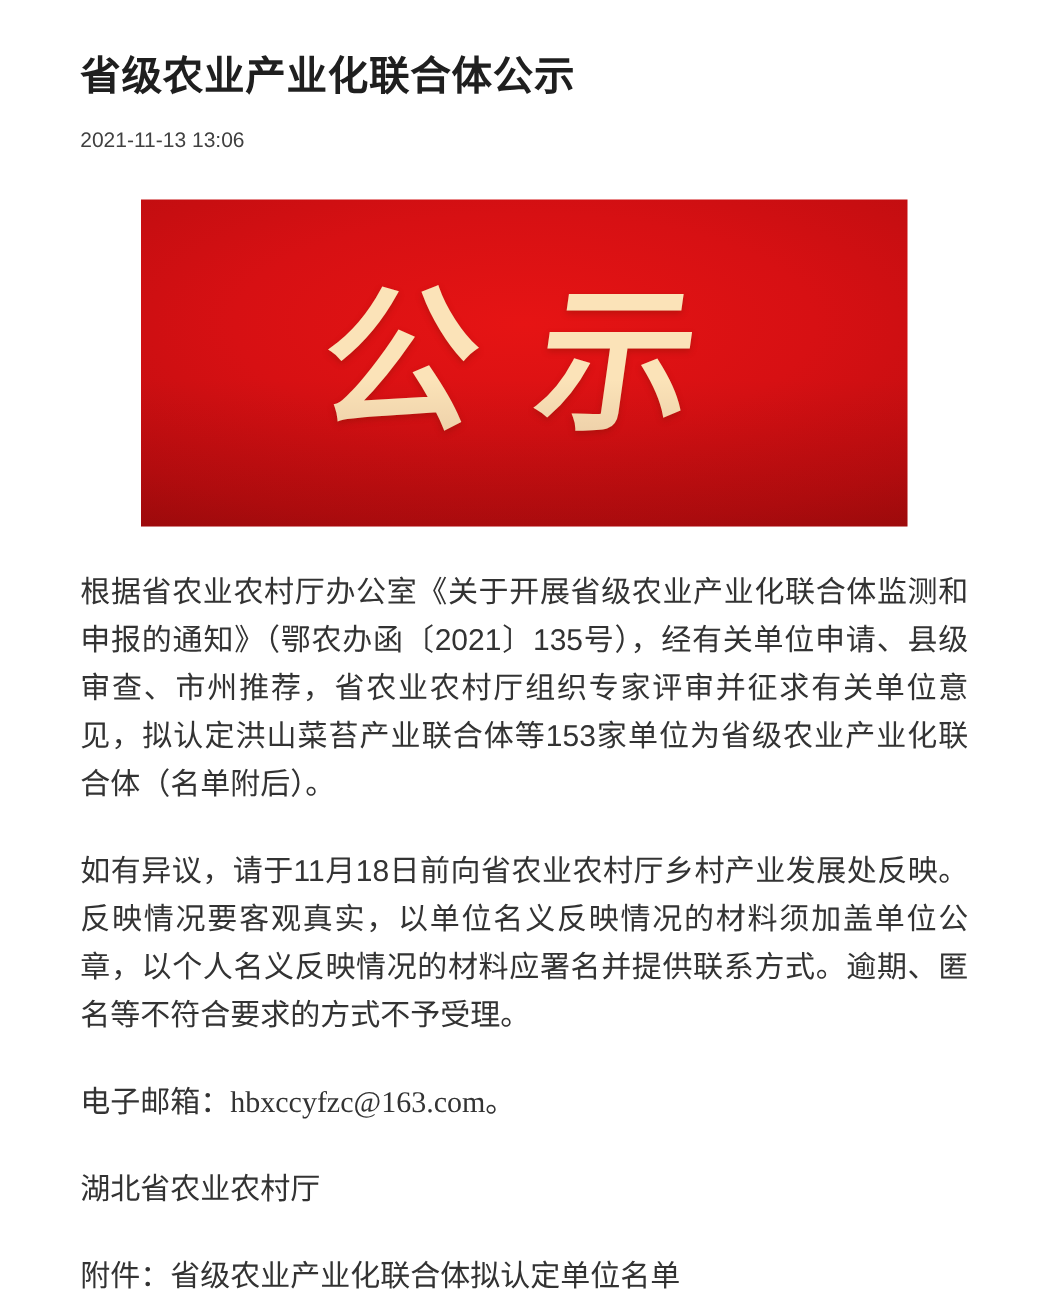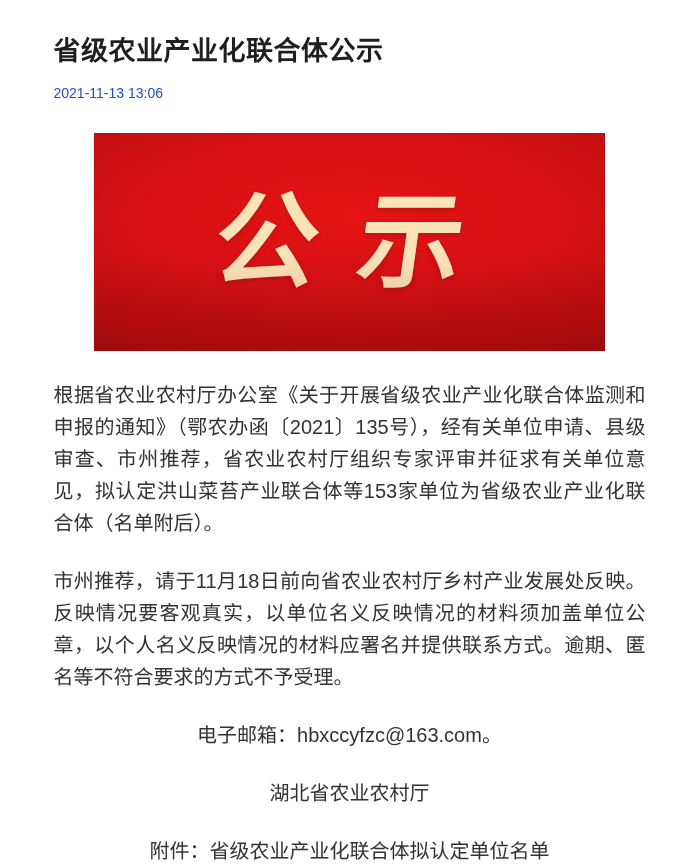--- a/index.html
+++ b/index.html
@@ -20,21 +20,21 @@
   .article-title {
     font-size: 27px;
     line-height: 36px;
     font-weight: bold;
     color: #1f1f1f;
     margin: 0 0 16px 0;
     letter-spacing: 0.5px;
   }
   .timestamp {
     font-size: 14px;
-    color: #1d4ed8;
+    color: #404040;
     margin: 0 0 32px 0;
   }
   .banner {
     width: 511px;
     height: 218px;
     margin: 0 auto 28px auto;
     position: relative;
     overflow: hidden;
     background:
       radial-gradient(ellipse 90% 80% at 50% 38%, #e61414 0%, #d71013 42%, #c00d10 78%, #ab0b0d 100%);
@@ -63,40 +63,41 @@
     user-select: none;
   }
   .article-body p {
     font-size: 20px;
     line-height: 32px;
     color: #333333;
     margin: 0 0 26px 0;
     text-align: justify;
   }
   .article-body p.short {
-    text-align: center;
+    text-align: left;
+    font-family: Liberation Serif, serif;
   }
 </style>
 </head>
 <body>
 
 <div class="page">
 
   <h1 class="article-title">省级农业产业化联合体公示</h1>
 
   <div class="timestamp">2021-11-13 13:06</div>
 
   <div class="banner">
     <span class="banner-text">公示</span>
   </div>
 
   <div class="article-body">
     <p>根据省农业农村厅办公室《关于开展省级农业产业化联合体监测和申报的通知》（鄂农办函〔2021〕135号），经有关单位申请、县级审查、市州推荐，省农业农村厅组织专家评审并征求有关单位意见，拟认定洪山菜苔产业联合体等153家单位为省级农业产业化联合体（名单附后）。</p>
 
-    <p>市州推荐，请于11月18日前向省农业农村厅乡村产业发展处反映。反映情况要客观真实，以单位名义反映情况的材料须加盖单位公章，以个人名义反映情况的材料应署名并提供联系方式。逾期、匿名等不符合要求的方式不予受理。</p>
+    <p>如有异议，请于11月18日前向省农业农村厅乡村产业发展处反映。反映情况要客观真实，以单位名义反映情况的材料须加盖单位公章，以个人名义反映情况的材料应署名并提供联系方式。逾期、匿名等不符合要求的方式不予受理。</p>
 
     <p class="short">电子邮箱：hbxccyfzc@163.com。</p>
 
     <p class="short">湖北省农业农村厅</p>
 
     <p class="short">附件：省级农业产业化联合体拟认定单位名单</p>
 
     <p class="short">2021年11月12日</p>
   </div>
 

